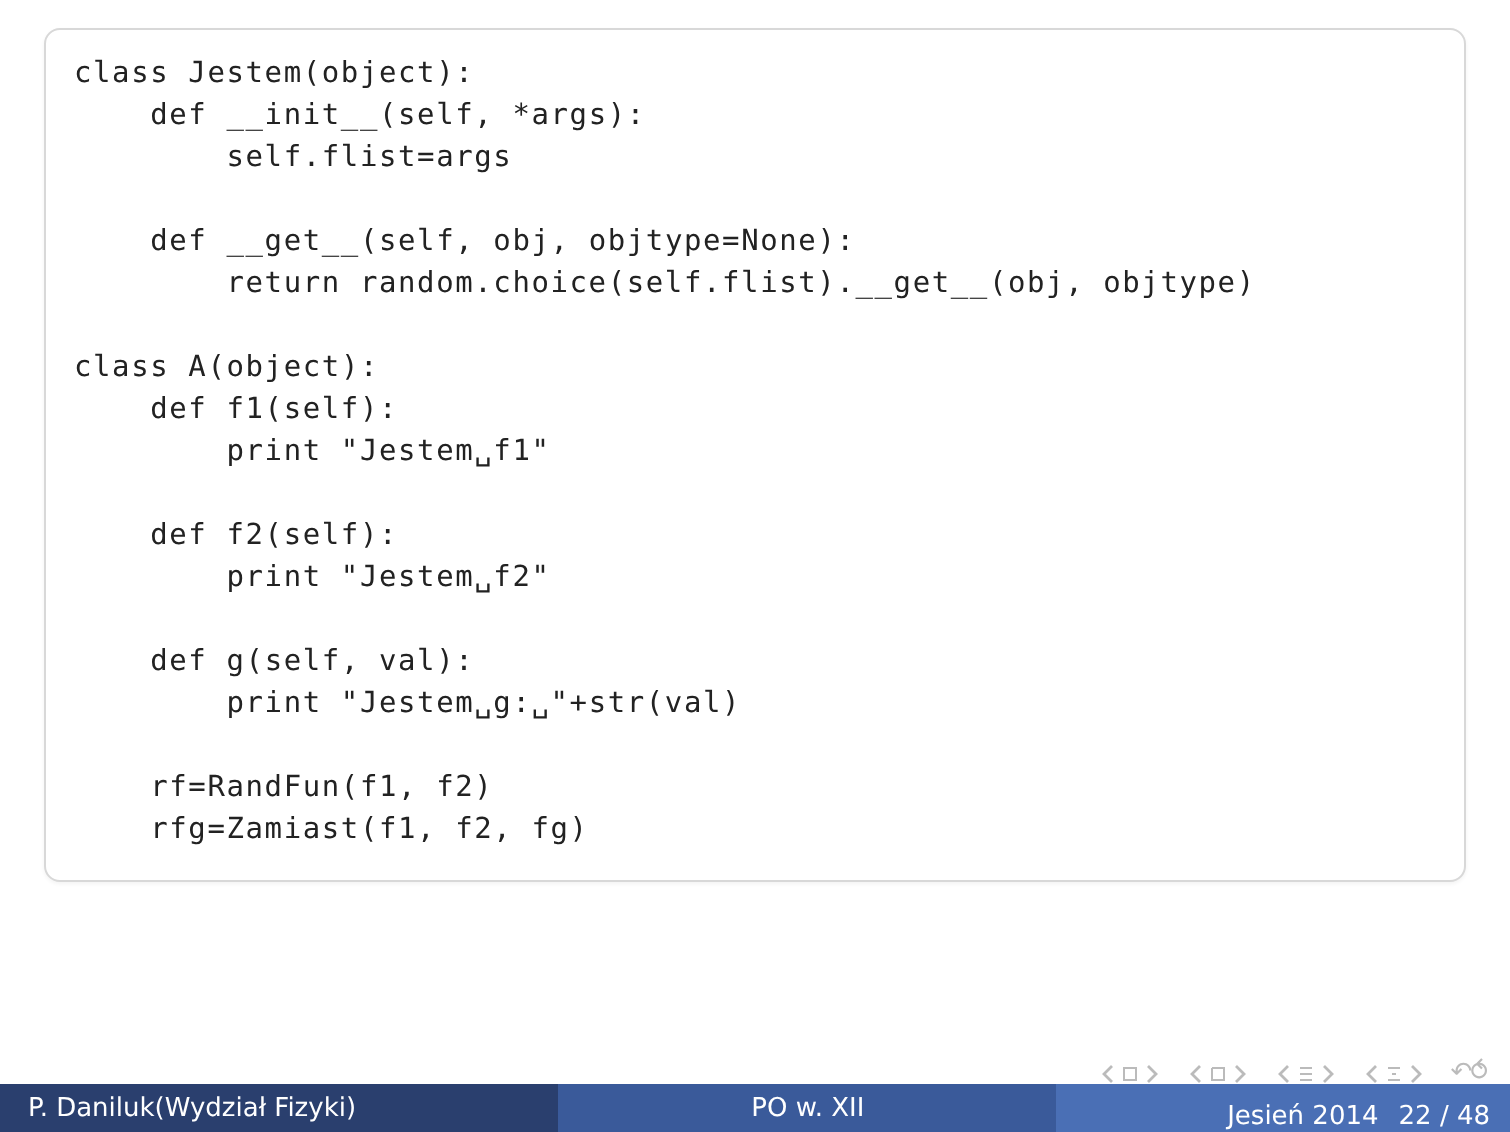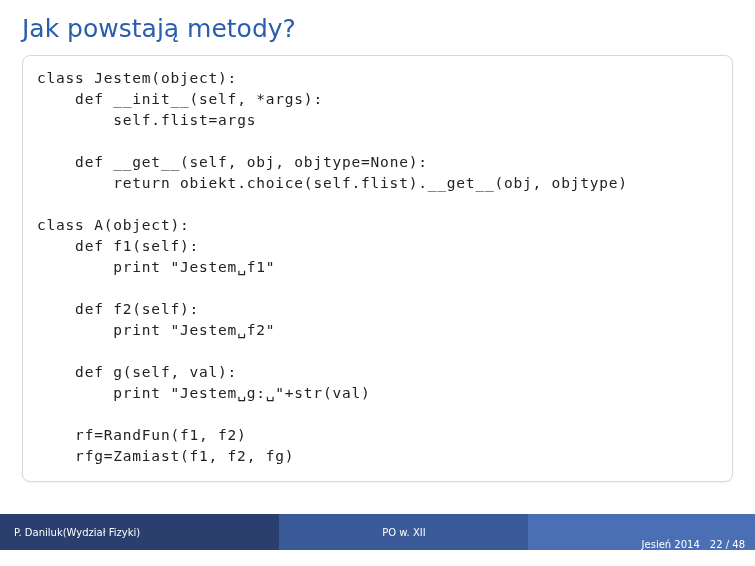--- a/index.html
+++ b/index.html
@@ -39,24 +39,24 @@
     font-family: "DejaVu Sans Mono", "Courier New", monospace;
     font-size: 14.5px;
     line-height: 1.45;
     color: #222;
     white-space: pre;
     letter-spacing: 0.8px;
   }
   .kw { font-weight: normal; }
   .footer {
     position: absolute;
-    left: 0; right: 0; bottom: 16px;
-    height: 36px;
+    left: 0; right: 0; bottom: 0;
+    height: 24px;
     display: flex;
-    font-size: 10px;
+    font-size: 13px;
     color: #fff;
   }
   .footer .seg1 {
     flex: 0 0 37%;
     background: #2a3f6e;
     display: flex;
     align-items: center;
     padding-left: 14px;
   }
   .footer .seg2 {
@@ -86,29 +86,28 @@
     font-size: 11px;
   }
   .navrow svg { width: 10px; height: 10px; }
   .navgrp { display: flex; align-items: center; gap: 1px; }
   .loop { font-size: 13px; color: #bbb; letter-spacing: -1px; }
 </style>
 </head>
 <body>
 
 <div class="slide">
-  <div class="title">Jak powstają metody?</div>
 
 
   <div class="codebox"><span class="kw">class</span><span> Jestem(</span><span class="kw">object</span><span>):</span>
 <span class="kw">    def</span><span> __init__(</span><span class="kw">self</span><span>, *args):</span>
 <span class="kw">        self</span><span>.flist=args</span>
 <span></span>
 <span class="kw">    def</span><span> __get__(</span><span class="kw">self</span><span>, obj, objtype=None):</span>
-<span class="kw">        return</span><span> obiekt.choice(</span><span class="kw">self</span><span>.flist).__get__(obj, objtype)</span>
+<span class="kw">        return</span><span> random.choice(</span><span class="kw">self</span><span>.flist).__get__(obj, objtype)</span>
 <span></span>
 <span class="kw">class</span><span> A(</span><span class="kw">object</span><span>):</span>
 <span class="kw">    def</span><span> f1(</span><span class="kw">self</span><span>):</span>
 <span class="kw">        print</span><span> "Jestem␣f1"</span>
 <span></span>
 <span class="kw">    def</span><span> f2(</span><span class="kw">self</span><span>):</span>
 <span class="kw">        print</span><span> "Jestem␣f2"</span>
 <span></span>
 <span class="kw">    def</span><span> g(</span><span class="kw">self</span><span>, val):</span>
 <span class="kw">        print</span><span> "Jestem␣g:␣"+</span><span class="kw">str</span><span>(val)</span>

